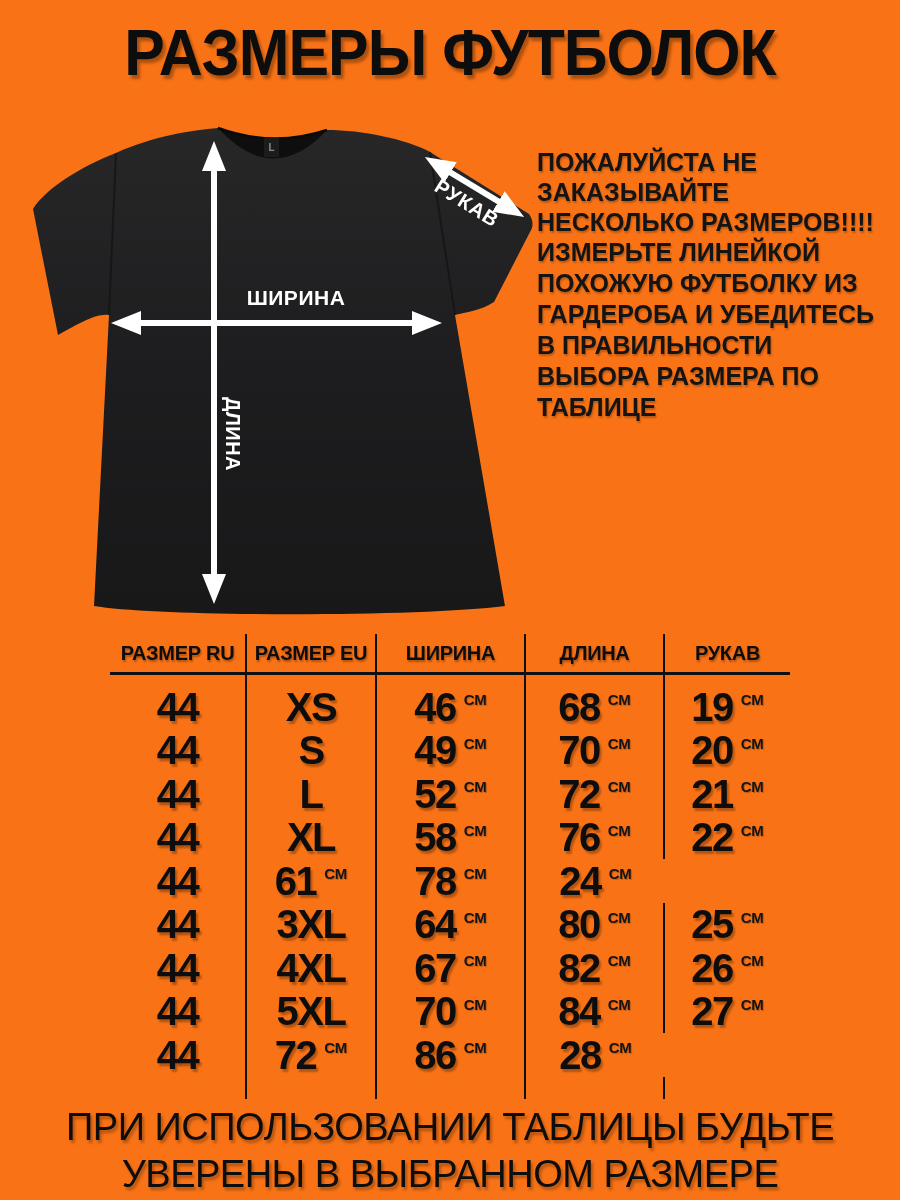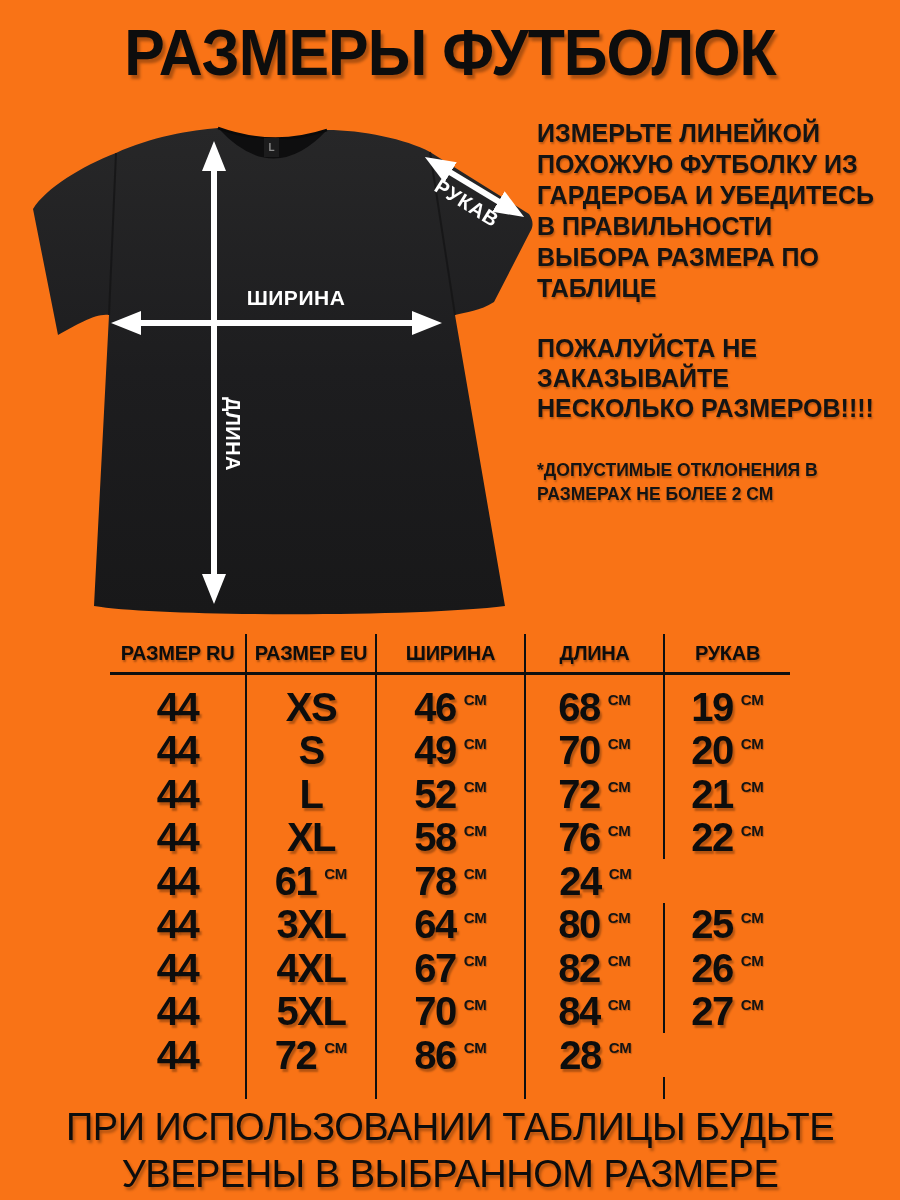--- a/index.html
+++ b/index.html
@@ -113,31 +113,29 @@
 
       <line x1="448" y1="61" x2="501" y2="93" stroke="#ffffff" stroke-width="6" marker-start="url(#ah)" marker-end="url(#ah)"></line>
 
       <text x="296" y="195" font-size="21" font-weight="800" fill="#ffffff" text-anchor="middle" letter-spacing="0.5" font-family="Liberation Sans, sans-serif">ШИРИНА</text>
       <text x="233" y="324" transform="rotate(90 233 324)" font-size="20" font-weight="800" fill="#ffffff" text-anchor="middle" dominant-baseline="central" letter-spacing="0.5" font-family="Liberation Sans, sans-serif">ДЛИНА</text>
       <text x="467" y="93" transform="rotate(32 467 93)" font-size="20" font-weight="800" fill="#ffffff" text-anchor="middle" dominant-baseline="central" letter-spacing="1" font-family="Liberation Sans, sans-serif">РУКАВ</text>
     </svg>
   </div>
 
   <div class="notes">
+    <p class="note note-warning">ПОЖАЛУЙСТА НЕ
+ЗАКАЗЫВАЙТЕ
+НЕСКОЛЬКО РАЗМЕРОВ!!!!</p>
     <p class="note note-measure">ИЗМЕРЬТЕ ЛИНЕЙКОЙ
 ПОХОЖУЮ ФУТБОЛКУ ИЗ
 ГАРДЕРОБА И УБЕДИТЕСЬ
 В ПРАВИЛЬНОСТИ
 ВЫБОРА РАЗМЕРА ПО
 ТАБЛИЦЕ</p>
-    <p class="note note-warning">ПОЖАЛУЙСТА НЕ
-ЗАКАЗЫВАЙТЕ
-НЕСКОЛЬКО РАЗМЕРОВ!!!!</p>
-    <p class="note note-tolerance">*ДОПУСТИМЫЕ ОТКЛОНЕНИЯ В
-РАЗМЕРАХ НЕ БОЛЕЕ 2 СМ</p>
   </div>
 
   <div class="size-table">
     <div class="tr thead">
       <div class="td">РАЗМЕР RU</div>
       <div class="td">РАЗМЕР EU</div>
       <div class="td">ШИРИНА</div>
       <div class="td">ДЛИНА</div>
       <div class="td">РУКАВ</div>
     </div>

